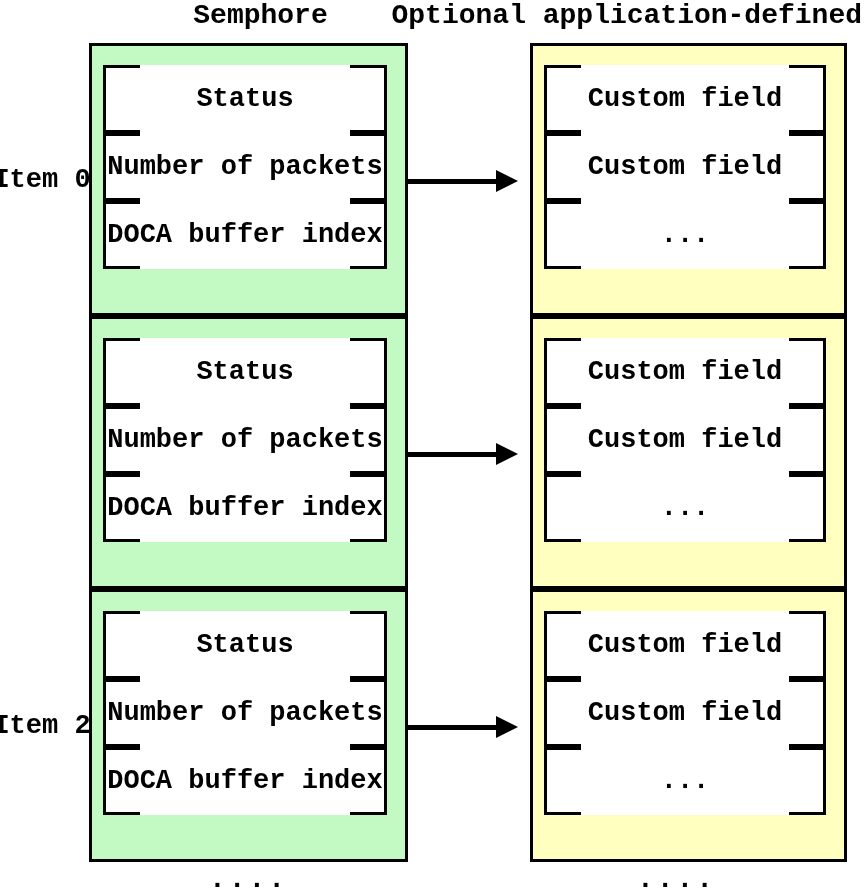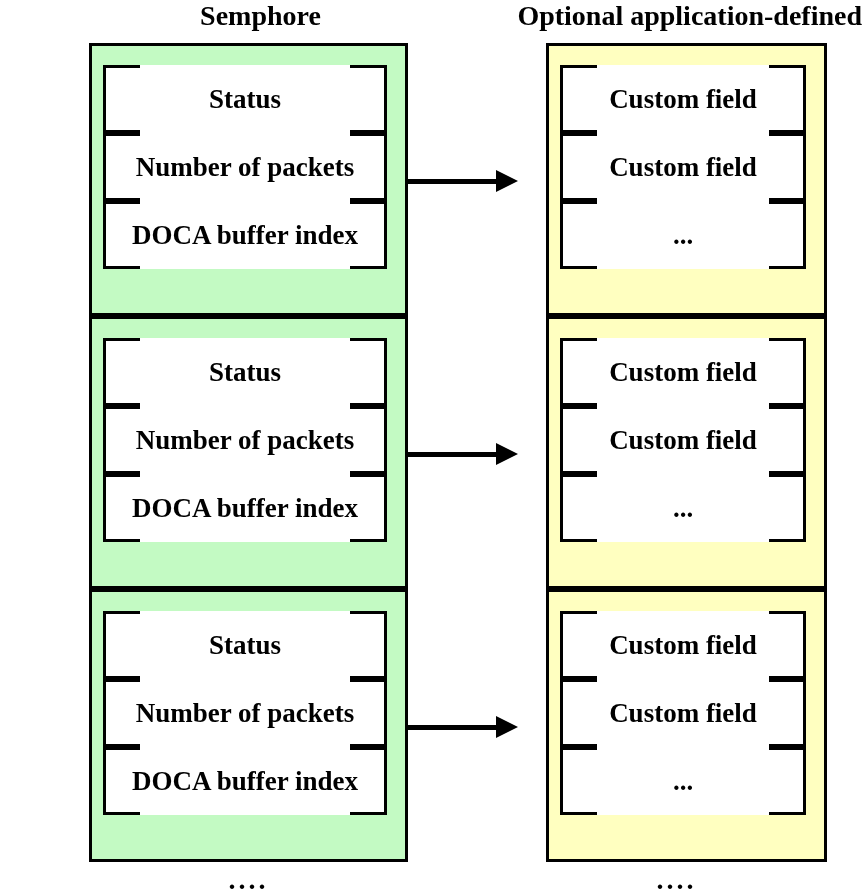--- a/index.html
+++ b/index.html
@@ -8,21 +8,21 @@
     --line: #000000;
   }
   * { margin: 0; padding: 0; box-sizing: border-box; }
   body { background: #ffffff; }
   .canvas {
     position: relative;
     width: 864px;
     height: 895px;
     background: #ffffff;
     overflow: hidden;
-    font-family: Liberation Serif, serif;
+    font-family: Liberation Mono, monospace;
     font-weight: bold;
     color: #000000;
   }
   .col-header {
     position: absolute;
     top: 1px;
     font-size: 28px;
     line-height: 30px;
     white-space: nowrap;
   }
@@ -53,21 +53,21 @@
   .group-box {
     position: absolute;
     top: 0;
     height: 100%;
     border: 3px solid var(--line);
     display: flex;
     flex-direction: column;
     padding: 19px 18px 0 11px;
   }
   .sem-box { left: 89px;  width: 319px; background: var(--semaphore-fill); }
-  .app-box { left: 546px; width: 281px; background: var(--app-fill); }
+  .app-box { left: 530px; width: 317px; background: var(--app-fill); }
 
   .field {
     position: relative;
     height: 68px;
     background: #ffffff;
     display: flex;
     align-items: center;
     justify-content: center;
     font-size: 27px;
     white-space: nowrap;
@@ -122,20 +122,21 @@
 </style>
 </head>
 <body>
 
 <div class="canvas">
 
   <div class="col-header left">Semphore</div>
   <div class="col-header right">Optional application-defined</div>
 
   <div class="item-row row-0">
+    <div class="item-label">Item 0</div>
     <div class="group-box sem-box">
       <div class="field">Status</div>
       <div class="field">Number of packets</div>
       <div class="field">DOCA buffer index</div>
     </div>
     <div class="arrow">
       <div class="shaft"></div>
       <div class="head"></div>
     </div>
     <div class="group-box app-box">
@@ -156,20 +157,21 @@
       <div class="head"></div>
     </div>
     <div class="group-box app-box">
       <div class="field">Custom field</div>
       <div class="field">Custom field</div>
       <div class="field">...</div>
     </div>
   </div>
 
   <div class="item-row row-2">
+    <div class="item-label">Item 2</div>
     <div class="group-box sem-box">
       <div class="field">Status</div>
       <div class="field">Number of packets</div>
       <div class="field">DOCA buffer index</div>
     </div>
     <div class="arrow">
       <div class="shaft"></div>
       <div class="head"></div>
     </div>
     <div class="group-box app-box">

